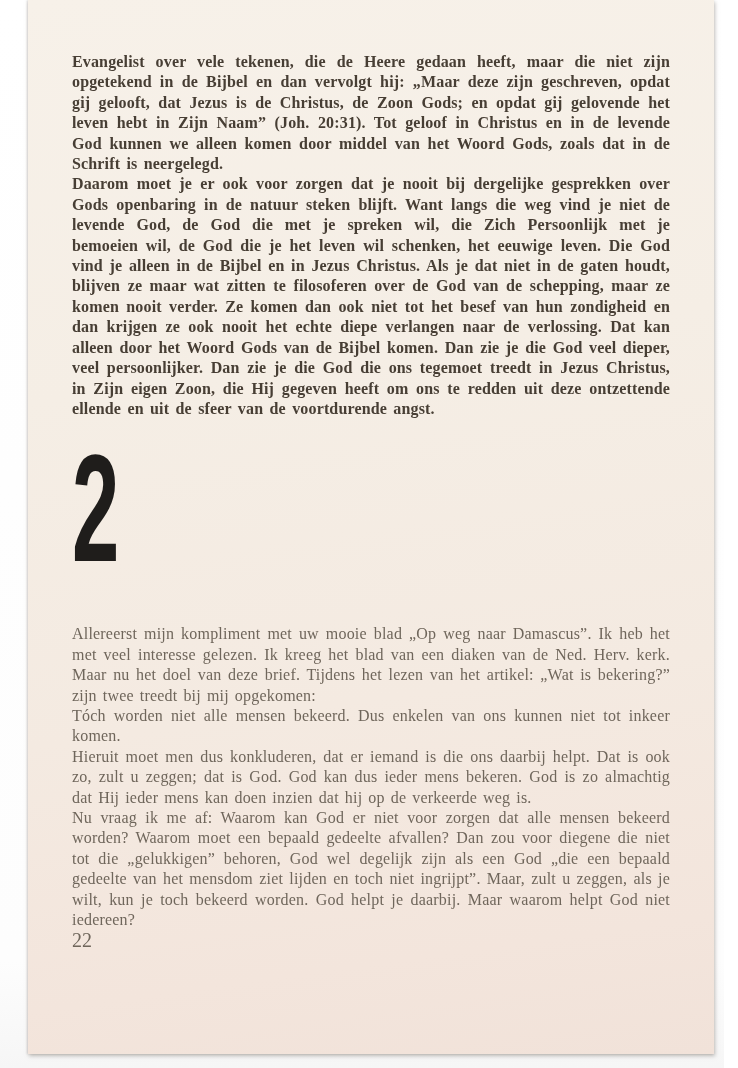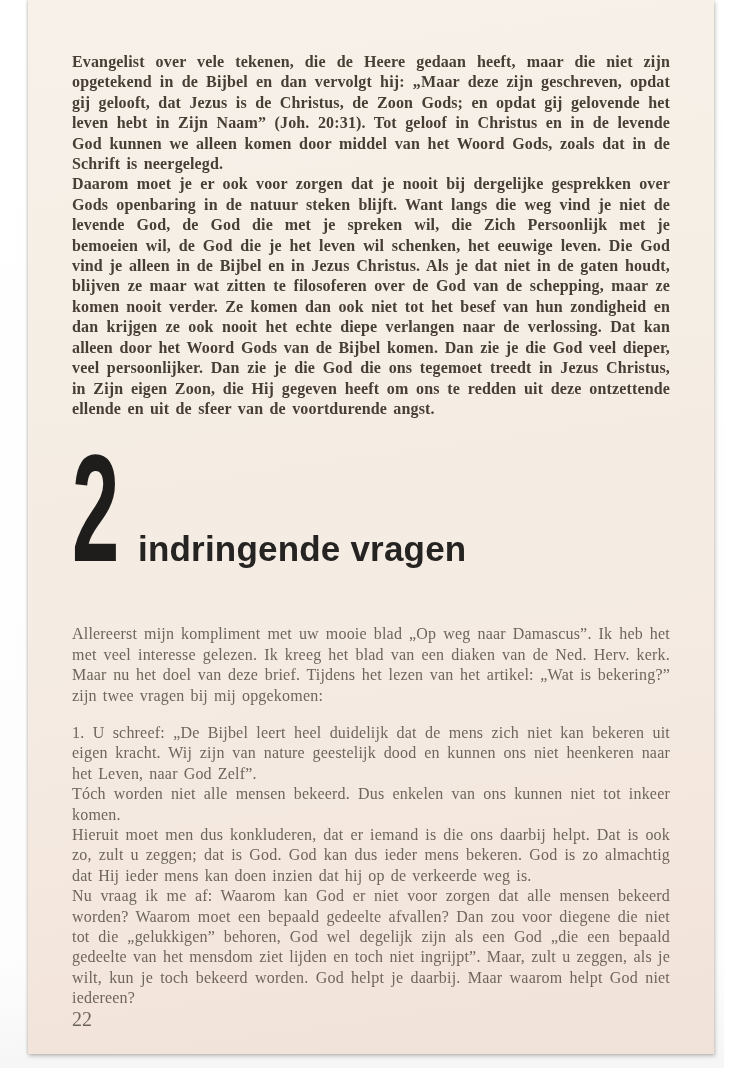--- a/index.html
+++ b/index.html
@@ -110,26 +110,24 @@
   <div class="page">
     <div class="content">
 
       <section class="intro">
         <p>Evangelist over vele tekenen, die de Heere gedaan heeft, maar die niet zijn opgetekend in de Bijbel en dan vervolgt hij: „Maar deze zijn geschreven, opdat gij gelooft, dat Jezus is de Christus, de Zoon Gods; en opdat gij gelovende het leven hebt in Zijn Naam” (Joh. 20:31). Tot geloof in Christus en in de levende God kunnen we alleen komen door middel van het Woord Gods, zoals dat in de Schrift is neergelegd.</p>
         <p>Daarom moet je er ook voor zorgen dat je nooit bij dergelijke gesprekken over Gods openbaring in de natuur steken blijft. Want langs die weg vind je niet de levende God, de God die met je spreken wil, die Zich Persoonlijk met je bemoeien wil, de God die je het leven wil schenken, het eeuwige leven. Die God vind je alleen in de Bijbel en in Jezus Christus. Als je dat niet in de gaten houdt, blijven ze maar wat zitten te filosoferen over de God van de schepping, maar ze komen nooit verder. Ze komen dan ook niet tot het besef van hun zondigheid en dan krijgen ze ook nooit het echte diepe verlangen naar de verlossing. Dat kan alleen door het Woord Gods van de Bijbel komen. Dan zie je die God veel dieper, veel persoonlijker. Dan zie je die God die ons tegemoet treedt in Jezus Christus, in Zijn eigen Zoon, die Hij gegeven heeft om ons te redden uit deze ontzettende ellende en uit de sfeer van de voortdurende angst.</p>
       </section>
 
       <header class="chapter">
         <span class="chapter-number">2</span>
-        <h1 class="chapter-title">indringende vragen</h1>
       </header>
 
       <section class="letter">
-        <p>Allereerst mijn kompliment met uw mooie blad „Op weg naar Damascus”. Ik heb het met veel interesse gelezen. Ik kreeg het blad van een diaken van de Ned. Herv. kerk. Maar nu het doel van deze brief. Tijdens het lezen van het artikel: „Wat is bekering?” zijn twee vragen bij mij opgekomen:</p>
-        <p class="gap-before">1. U schreef: „De Bijbel leert heel duidelijk dat de mens zich niet kan bekeren uit eigen kracht. Wij zijn van nature geestelijk dood en kunnen ons niet heenkeren naar het Leven, naar God Zelf”.</p>
+        <p>Allereerst mijn kompliment met uw mooie blad „Op weg naar Damascus”. Ik heb het met veel interesse gelezen. Ik kreeg het blad van een diaken van de Ned. Herv. kerk. Maar nu het doel van deze brief. Tijdens het lezen van het artikel: „Wat is bekering?” zijn twee treedt bij mij opgekomen:</p>
         <p>Tóch worden niet alle mensen bekeerd. Dus enkelen van ons kunnen niet tot inkeer komen.</p>
         <p>Hieruit moet men dus konkluderen, dat er iemand is die ons daarbij helpt. Dat is ook zo, zult u zeggen; dat is God. God kan dus ieder mens bekeren. God is zo almachtig dat Hij ieder mens kan doen inzien dat hij op de verkeerde weg is.</p>
         <p>Nu vraag ik me af: Waarom kan God er niet voor zorgen dat alle mensen bekeerd worden? Waarom moet een bepaald gedeelte afvallen? Dan zou voor diegene die niet tot die „gelukkigen” behoren, God wel degelijk zijn als een God „die een bepaald gedeelte van het mensdom ziet lijden en toch niet ingrijpt”. Maar, zult u zeggen, als je wilt, kun je toch bekeerd worden. God helpt je daarbij. Maar waarom helpt God niet iedereen?</p>
       </section>
 
       <div class="page-number">22</div>
 
     </div>
   </div>
 </div>

